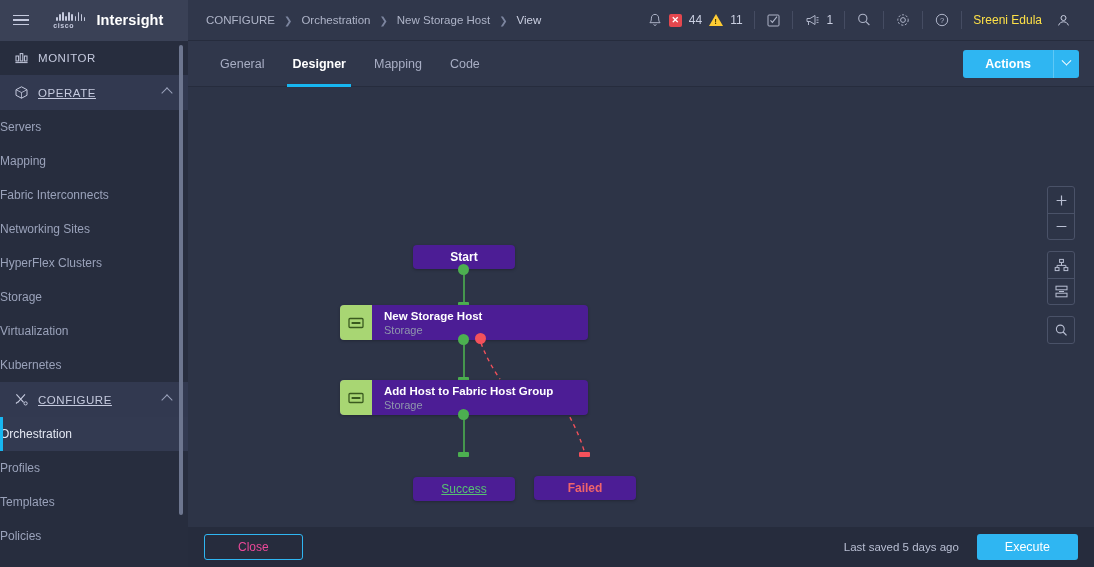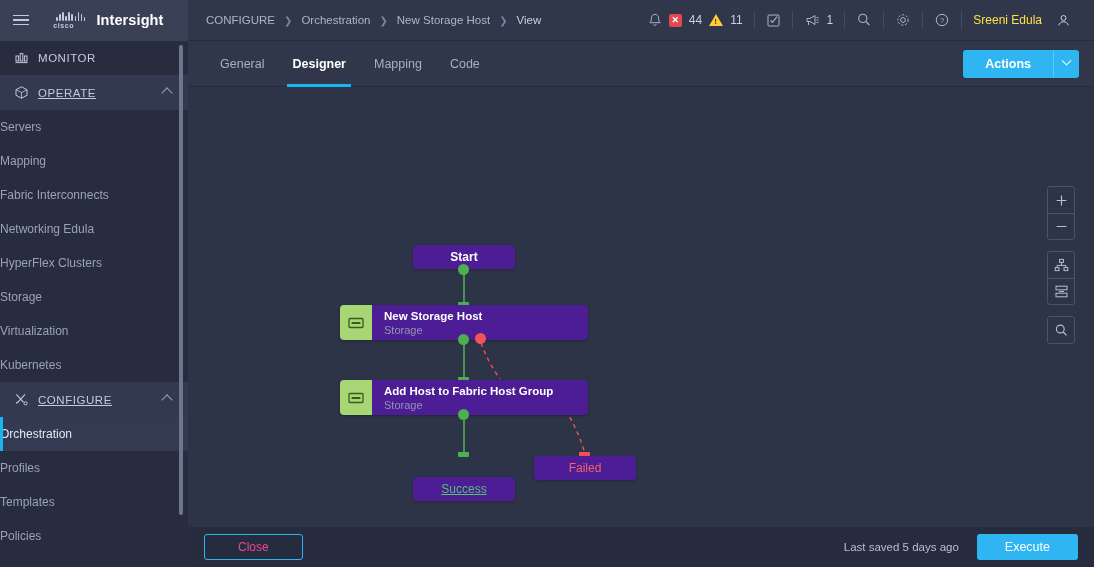--- a/index.html
+++ b/index.html
@@ -133,21 +133,21 @@
 
   .node {
     position: absolute; background: #4c1d95; border-radius: 4px;
     display: flex; align-items: center; overflow: hidden;
     box-shadow: 0 1px 3px rgba(0,0,0,.25); cursor: pointer;
   }
   .node-term {
     justify-content: center; font-size: 12px; color: #ffffff; font-weight: bold;
   }
   .node-term.succ { color: #56c271; font-weight: normal; }
-  .node-term.fail { color: #f0646b; font-weight: normal; }
+  .node-term.fail { color: #f0646b; font-weight: bold; margin-top: 20px; }
   .node-icon {
     width: 32px; height: 100%; background: #a8d673; flex: 0 0 32px;
     display: flex; align-items: center; justify-content: center;
   }
   .node-body { padding-left: 12px; }
   .node-title { color: #ffffff; font-size: 11.5px; font-weight: bold; line-height: 14px; }
   .node-sub { color: #8f96ad; font-size: 11px; line-height: 14px; }
 
   .dot { position: absolute; width: 11px; height: 11px; border-radius: 50%; }
   .dot.green { background: #4caf50; }
@@ -313,21 +313,21 @@
             <path d="M7.5 1.8 13 4.7v5.6L7.5 13.2 2 10.3V4.7z" fill="none" stroke="#c5cade" stroke-width="1"></path>
             <path d="M2 4.7 7.5 7.6 13 4.7M7.5 7.6v5.6" fill="none" stroke="#c5cade" stroke-width=".8"></path>
           </svg>
       </span>
       <span class="glabel">OPERATE</span>
       <span class="chev"></span>
     </div>
     <div class="nav-item">Servers</div>
     <div class="nav-item">Mapping</div>
     <div class="nav-item">Fabric Interconnects</div>
-    <div class="nav-item">Networking Edula</div>
+    <div class="nav-item">Networking Sites</div>
     <div class="nav-item">HyperFlex Clusters</div>
     <div class="nav-item">Storage</div>
     <div class="nav-item">Virtualization</div>
     <div class="nav-item">Kubernetes</div>
 
     <div class="nav-group expanded tall">
       <span class="gicon">
         <svg width="16" height="15" viewBox="0 0 16 15">
             <path d="M2.4 2.4 9.6 10.4M11 2.4 3.6 10.6" stroke="#c5cade" stroke-width="1.1" fill="none"></path>
             <circle cx="11.6" cy="11.4" r="1.6" fill="none" stroke="#c5cade" stroke-width="1"></circle>

